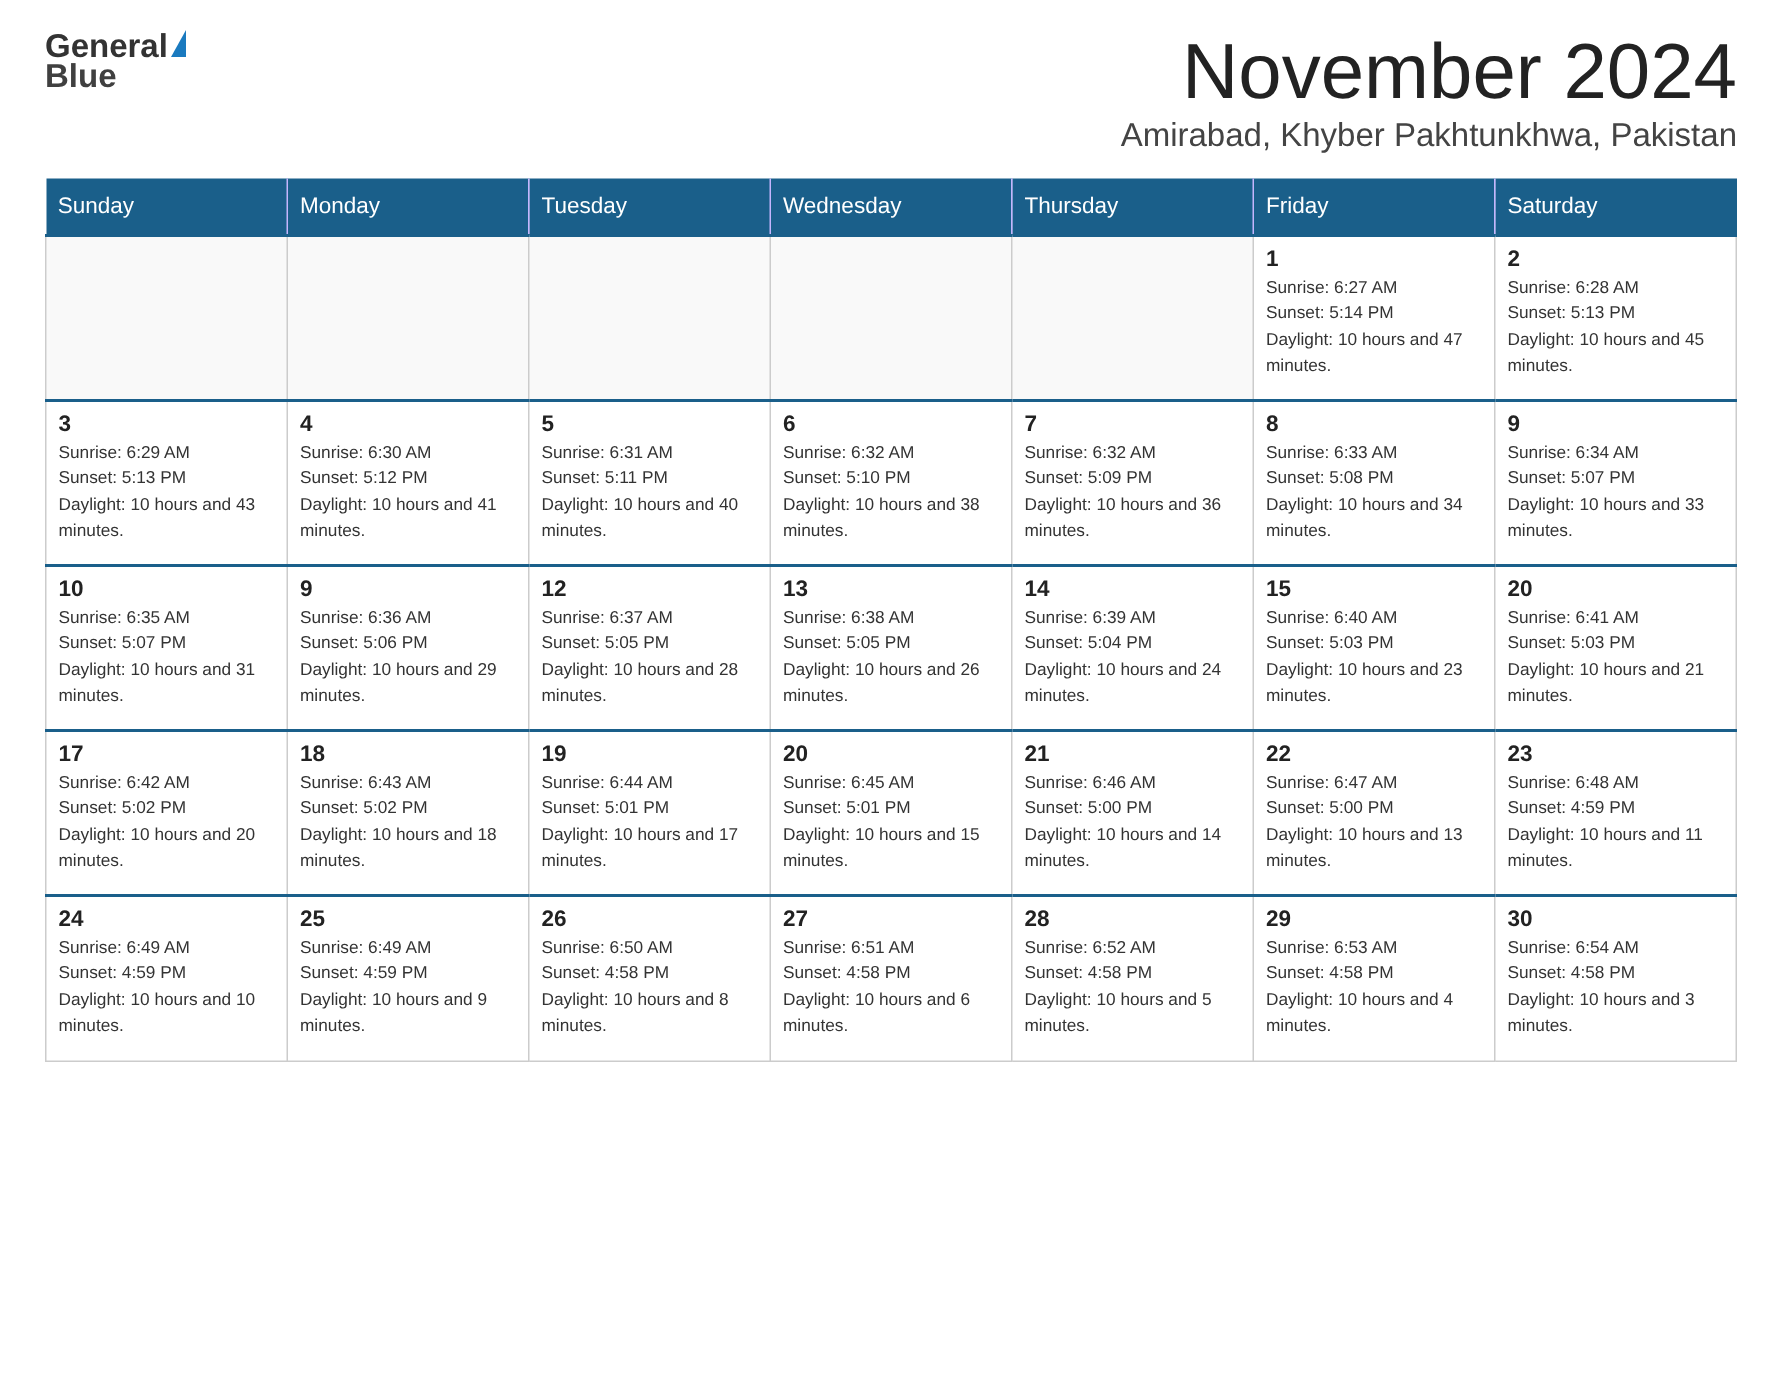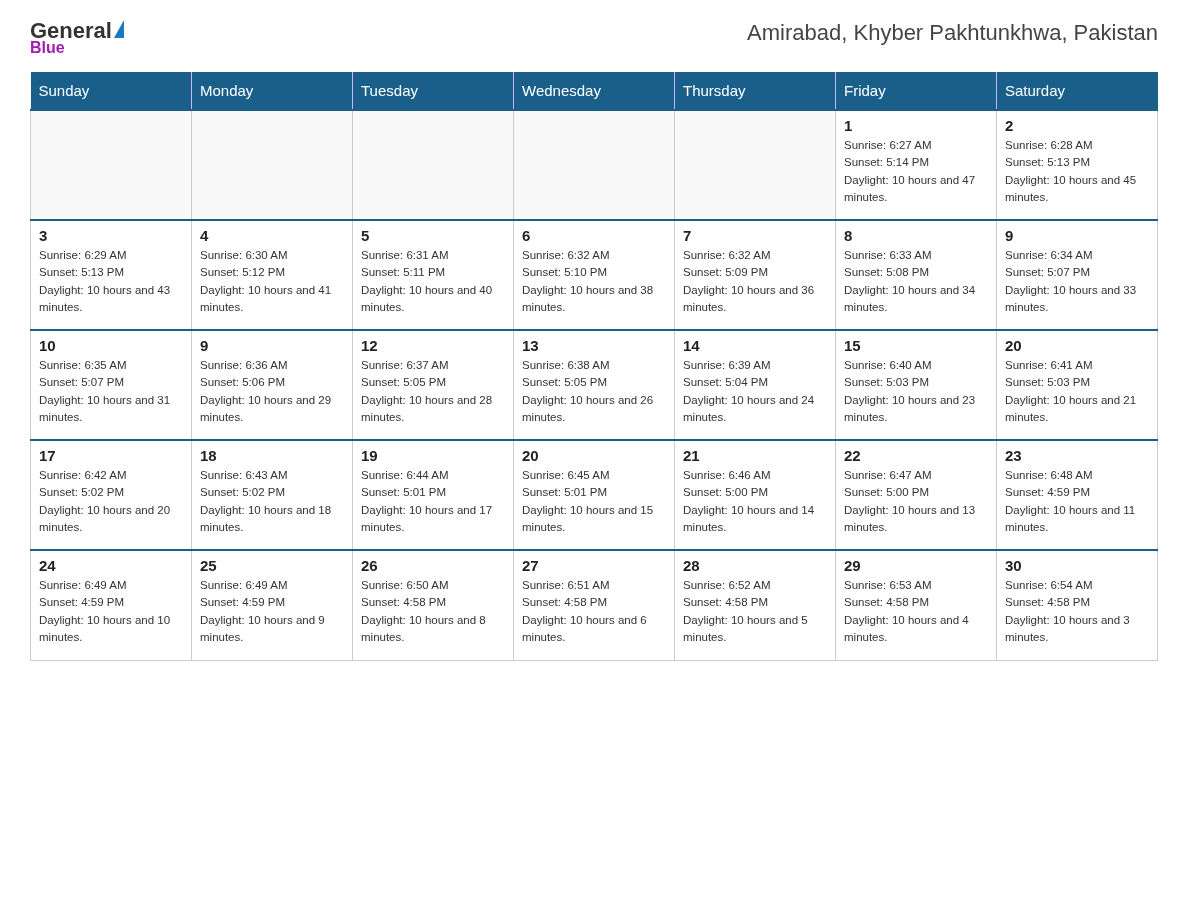--- a/index.html
+++ b/index.html
@@ -16,23 +16,23 @@
       align-items: flex-start;
       margin-bottom: 16px;
     }
     .logo-text-general {
       font-size: 22px;
       font-weight: bold;
       color: #333;
       line-height: 1;
     }
     .logo-text-blue {
-      font-size: 16px;
+      font-size: 22px;
       font-weight: bold;
-      color: #a21caf;
+      color: #404040;
       line-height: 1;
     }
     .logo-icon {
       width: 0;
       height: 0;
       border-left: 10px solid transparent;
       border-right: 0px solid transparent;
       border-bottom: 18px solid #1a7abf;
       margin-left: 2px;
       margin-top: -4px;
@@ -110,20 +110,21 @@
   <div class="logo-container">
     <div class="logo-row1">
       <span class="logo-text-general">General</span>
       <div class="logo-icon"></div>
     </div>
     <div class="logo-row2">
       <span class="logo-text-blue">Blue</span>
     </div>
   </div>
   <div class="title-area">
+    <div class="month-title">November 2024</div>
     <div class="location-title">Amirabad, Khyber Pakhtunkhwa, Pakistan</div>
   </div>
 </div>
 
 <table>
   <thead>
     <tr>
     <th>Sunday</th>
         <th>Monday</th>
         <th>Tuesday</th>

